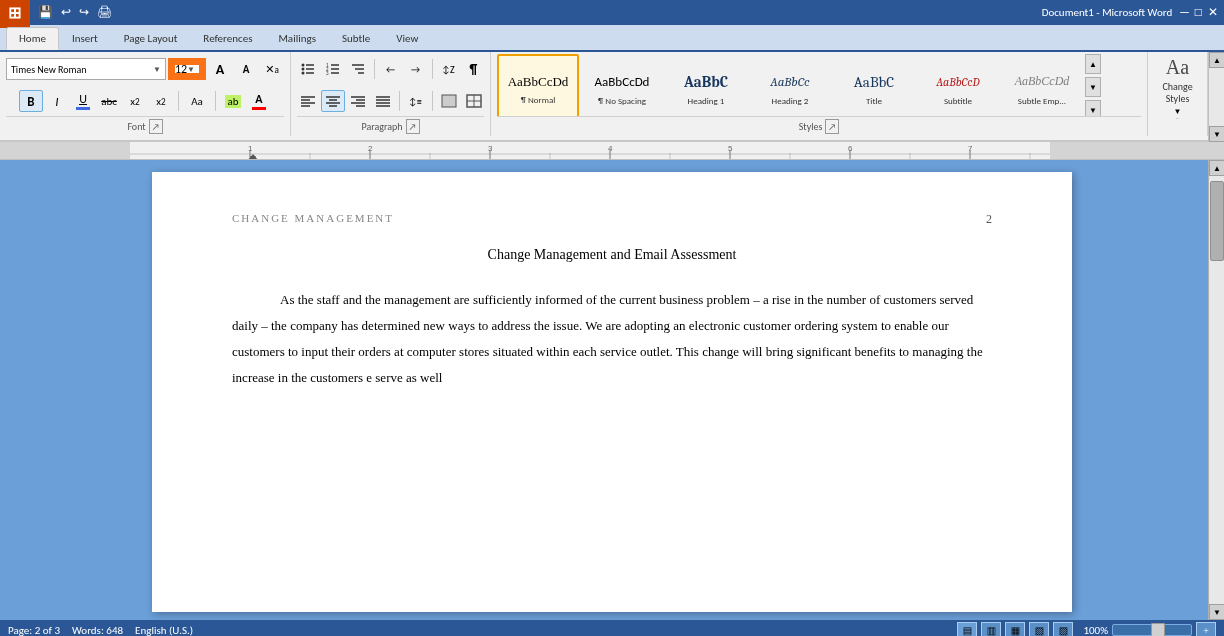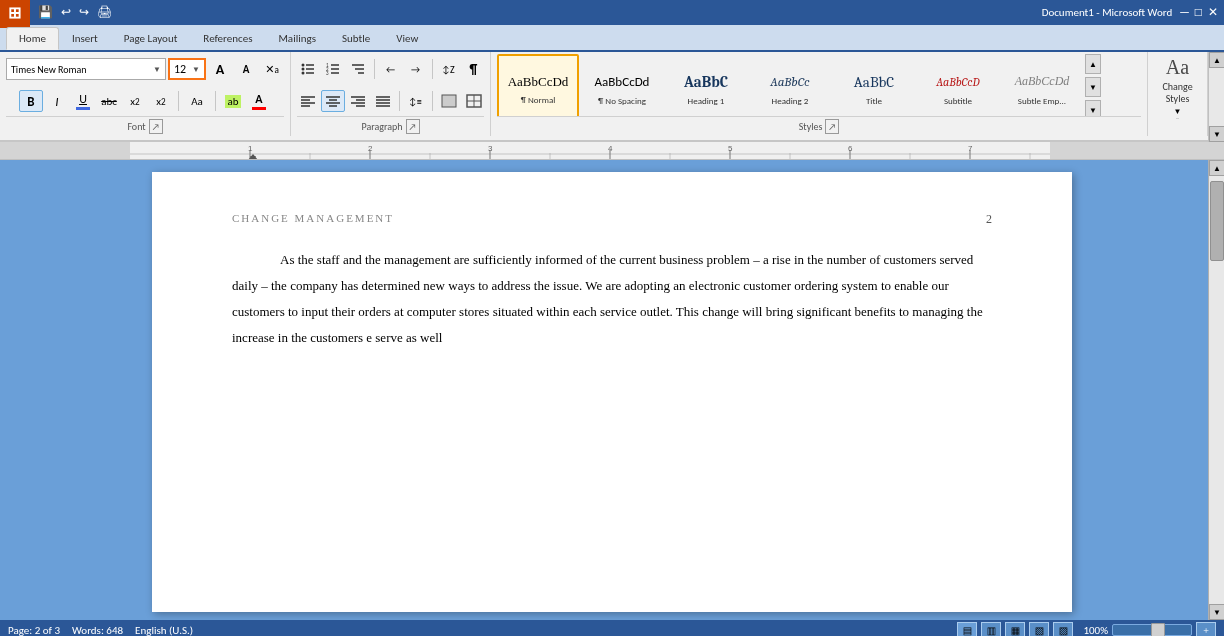--- a/index.html
+++ b/index.html
@@ -1,19 +1,19 @@
 <!DOCTYPE html>
 <html><head>
   <meta charset="utf-8">
   <style>
     * { margin: 0; padding: 0; box-sizing: border-box; }
     body { font-family: 'Times New Roman', Times, serif; background: #4a7ab5; width: 1224px; height: 636px; overflow: hidden; }
 
     .font-name-box { width: 160px; height: 22px; border: 1px solid #aaa; font-size: 12px; padding: 0 4px; font-family: Calibri, Arial, sans-serif; background: white; display: flex; align-items: center; justify-content: space-between; cursor: pointer; }
-    .font-size-box { width: 38px; height: 22px; border: 2px solid #f97316; font-size: 12px; padding: 0 4px; font-family: Calibri, Arial, sans-serif; background: white; display: flex; align-items: center; justify-content: space-between; cursor: pointer; }
+    .font-size-box { width: 38px; height: 22px; border: 7px solid #f97316; font-size: 12px; padding: 0 4px; font-family: Calibri, Arial, sans-serif; background: white; display: flex; align-items: center; justify-content: flex-end; cursor: pointer; }
 
     .divider-v { width: 1px; background: #c6c6c6; height: 36px; margin: 0 3px; }
     .tb-btn { width: 24px; height: 22px; display: flex; align-items: center; justify-content: center; font-size: 12px; border: 1px solid transparent; cursor: pointer; background: transparent; border-radius: 2px; font-family: Calibri, Arial, sans-serif; }
     .style-card { display: flex; flex-direction: column; align-items: center; justify-content: center; width: 82px; height: 66px; border: 1px solid transparent; cursor: pointer; padding: 13px; border-radius: 2px; flex-shrink: 0; }
     .style-card.active { border: 2px solid #f0a000; background: #fff8e0; }
     .style-preview { font-size: 14px; flex: 1; display: flex; align-items: center; justify-content: center; }
     .style-label { font-size: 9px; font-family: Calibri, Arial, sans-serif; color: #333; text-align: center; }
 
     
     .ribbon-group { display: flex; flex-direction: column; border-right: 1px solid #d0d0d0; padding: 2px 6px 0 6px; height: 84px; }
@@ -368,20 +368,21 @@
 
 <div class="doc-area">
 
   <div class="page">
 
     <div class="doc-header">
       <span class="doc-header-left">CHANGE MANAGEMENT</span>
       <span class="doc-header-right">2</span>
     </div>
 
+    <div class="doc-title">Change Management and Email Assessment</div>
 
 
     <div class="doc-body">
       <span>As the staff and the management are sufficiently informed of the current business problem – a rise in the number of customers served daily – the company has determined new ways to address the issue. We are adopting an electronic customer ordering system to enable our customers to input their orders at computer stores situated within each service outlet. This change will bring significant benefits to managing the increase in the customers e serve as well</span>
     </div>
   </div>
 
   <div style="position:absolute; right:0; top:0; width:16px; height:100%; display:flex; flex-direction:column; background:#e8e8e8; border-left:1px solid #b0b0b0;">
     <div style="width:16px; height:16px; background:#d0d0d0; border:1px solid #a0a0a0; display:flex; align-items:center; justify-content:center; font-size:8px; cursor:pointer;">▲</div>
     <div style="flex:1; position:relative;">

